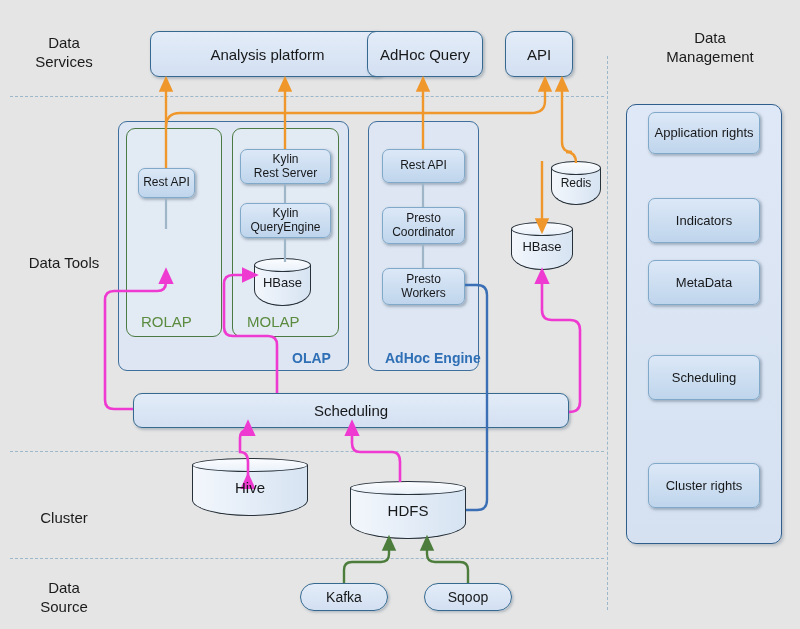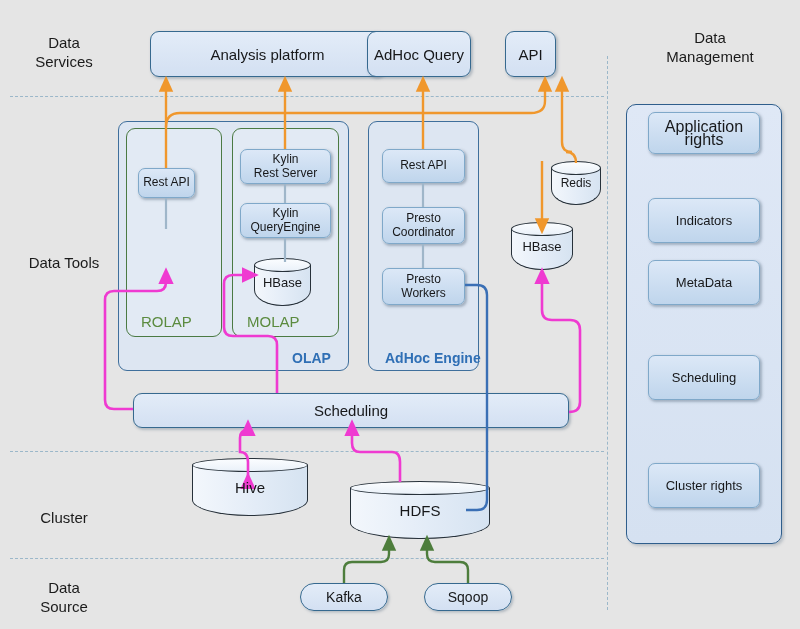--- a/index.html
+++ b/index.html
@@ -92,24 +92,24 @@
   <div class="rail-label" style="left:18px;top:33px;width:92px;">Data
 Services</div>
   <div class="rail-label" style="left:12px;top:253px;width:104px;">Data Tools</div>
   <div class="rail-label" style="left:18px;top:508px;width:92px;">Cluster</div>
   <div class="rail-label" style="left:18px;top:578px;width:92px;">Data
 Source</div>
 
   <div class="node" style="left:117px;top:31px;width:235px;height:46px;margin-left:33px;">
     <span>Analysis platform</span>
   </div>
-  <div class="node" style="left:367px;top:31px;width:104px;height:46px;">
+  <div class="node" style="left:367px;top:31px;width:116px;height:46px;">
     <span>AdHoc Query</span>
   </div>
-  <div class="node" style="left:505px;top:31px;width:51px;height:46px;">
+  <div class="node" style="left:505px;top:31px;width:68px;height:46px;">
     <span>API</span>
   </div>
 
   <div class="group" style="left:118px;top:121px;width:231px;height:250px;"></div>
   <div class="group-title" style="left:292px;top:350px;">OLAP</div>
 
   <div class="group-green" style="left:126px;top:128px;width:96px;height:209px;"></div>
   <div class="group-title green" style="left:141px;top:313px;">ROLAP</div>
 
   <div class="subnode" style="left:138px;top:168px;width:57px;height:30px;">
@@ -162,39 +162,39 @@
 
   <div class="node" style="left:133px;top:393px;width:436px;height:35px;border-radius:9px;">
     <span>Scheduling</span>
   </div>
 
   <div class="cyl lg" style="left:192px;top:458px;width:116px;height:58px;">
     <div class="cyl-body"></div>
     <div class="cyl-top"></div>
     <div class="cyl-label">Hive</div>
   </div>
-  <div class="cyl lg" style="left:350px;top:481px;width:140px;height:58px;">
+  <div class="cyl lg" style="left:350px;top:481px;width:116px;height:58px;">
     <div class="cyl-body"></div>
     <div class="cyl-top"></div>
     <div class="cyl-label">HDFS</div>
   </div>
 
   <div class="node" style="left:300px;top:583px;width:88px;height:28px;border-radius:14px;font-size:14px;">
     <span>Kafka</span>
   </div>
   <div class="node" style="left:424px;top:583px;width:88px;height:28px;border-radius:14px;font-size:14px;">
     <span>Sqoop</span>
   </div>
 
   <div class="rail-label" style="left:650px;top:28px;width:120px;font-size:15px;">Data
 Management</div>
 
   <div class="node" style="left:626px;top:104px;width:156px;height:440px;border-radius:10px;box-shadow:2px 2px 3px rgba(90,110,130,.3);background:linear-gradient(180deg,#dfe8f6 0%,#d5e1f1 100%);border-color:#2f5e8c;"></div>
 
-  <div class="subnode" style="left:648px;top:112px;width:112px;height:42px;font-size:16px;">
+  <div class="subnode" style="left:648px;top:112px;width:112px;height:42px;font-size:13px;">
     <span>Application rights</span>
   </div>
   <div class="subnode" style="left:648px;top:198px;width:112px;height:45px;font-size:13px;">
     <span>Indicators</span>
   </div>
   <div class="subnode" style="left:648px;top:260px;width:112px;height:45px;font-size:13px;">
     <span>MetaData</span>
   </div>
   <div class="subnode" style="left:648px;top:355px;width:112px;height:45px;font-size:13px;">
     <span>Scheduling</span>

